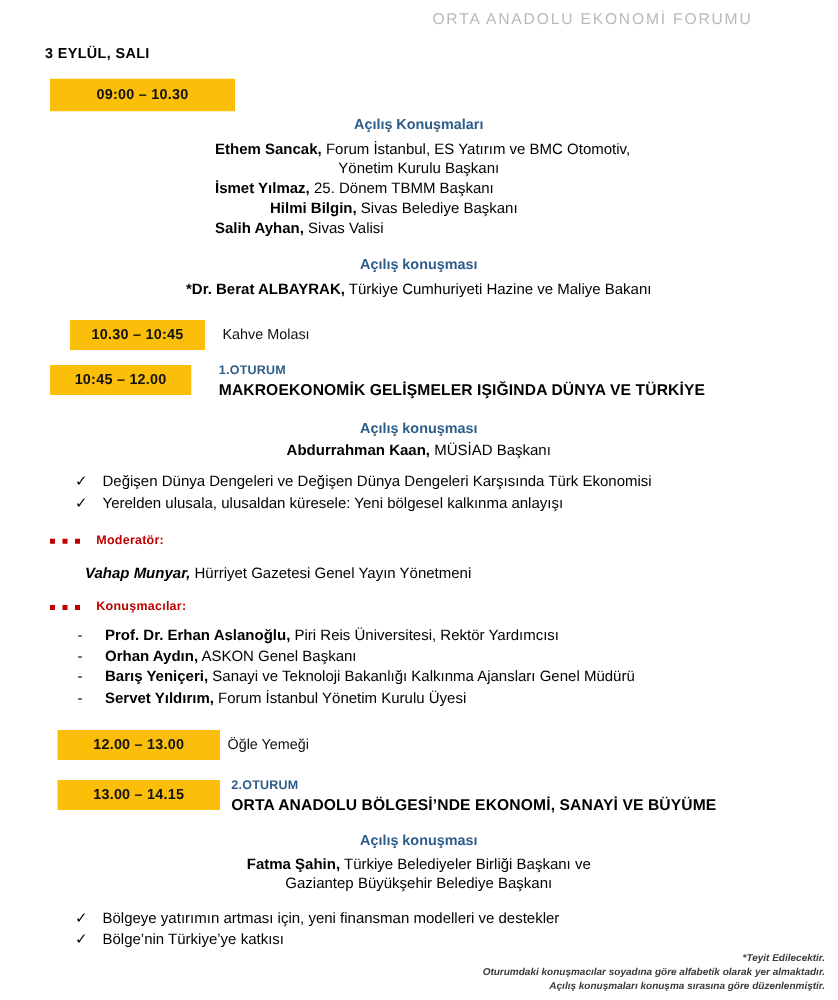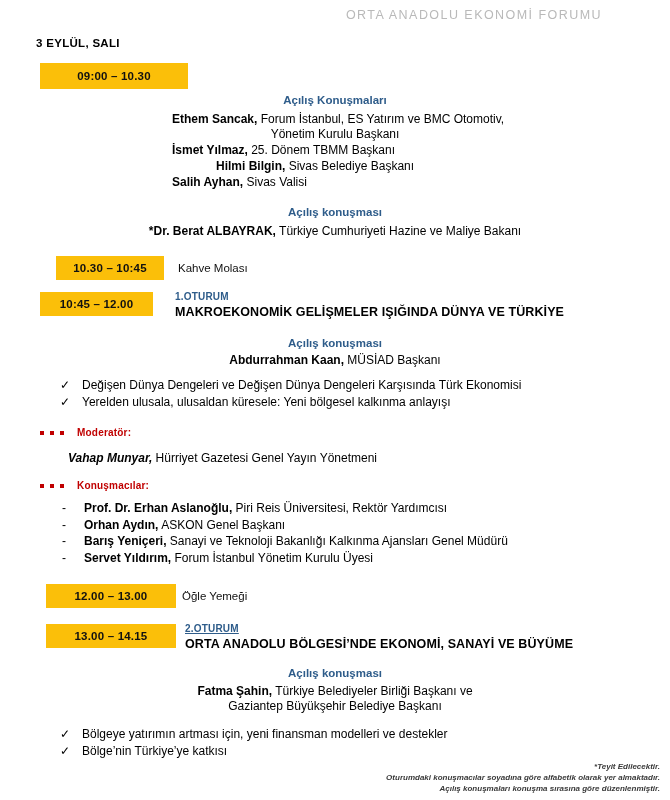--- a/index.html
+++ b/index.html
@@ -282,21 +282,21 @@
     <div class="dash-row">
       <span class="dash-mark">-</span>
       <span class="dash-text"><b>Servet Yıldırım,</b><span> Forum İstanbul Yönetim Kurulu Üyesi</span></span>
     </div>
   </div>
 
   <div class="time-badge" style="left:46px; top:584px; width:130px; height:24px;">12.00 – 13.00</div>
   <div class="badge-label" style="left:182px; top:590px;">Öğle Yemeği</div>
 
   <div class="time-badge" style="left:46px; top:624px; width:130px; height:24px;">13.00 – 14.15</div>
-  <div class="session-no" style="left:185px; top:623px;text-decoration:underline;">2.OTURUM</div>
+  <div class="session-no" style="left:185px; top:623px;">2.OTURUM</div>
   <div class="session-title" style="left:185px; top:637px;">ORTA ANADOLU BÖLGESİ’NDE EKONOMİ, SANAYİ VE BÜYÜME</div>
 
   <div class="blue-head" style="top:667px;">Açılış konuşması</div>
   <div class="center-block" style="top:684px;">
     <b>Fatma Şahin,</b><span> Türkiye Belediyeler Birliği Başkanı ve</span>
   </div>
   <div class="center-block" style="top:699px;">
     <span>Gaziantep Büyükşehir Belediye Başkanı</span>
   </div>
 

